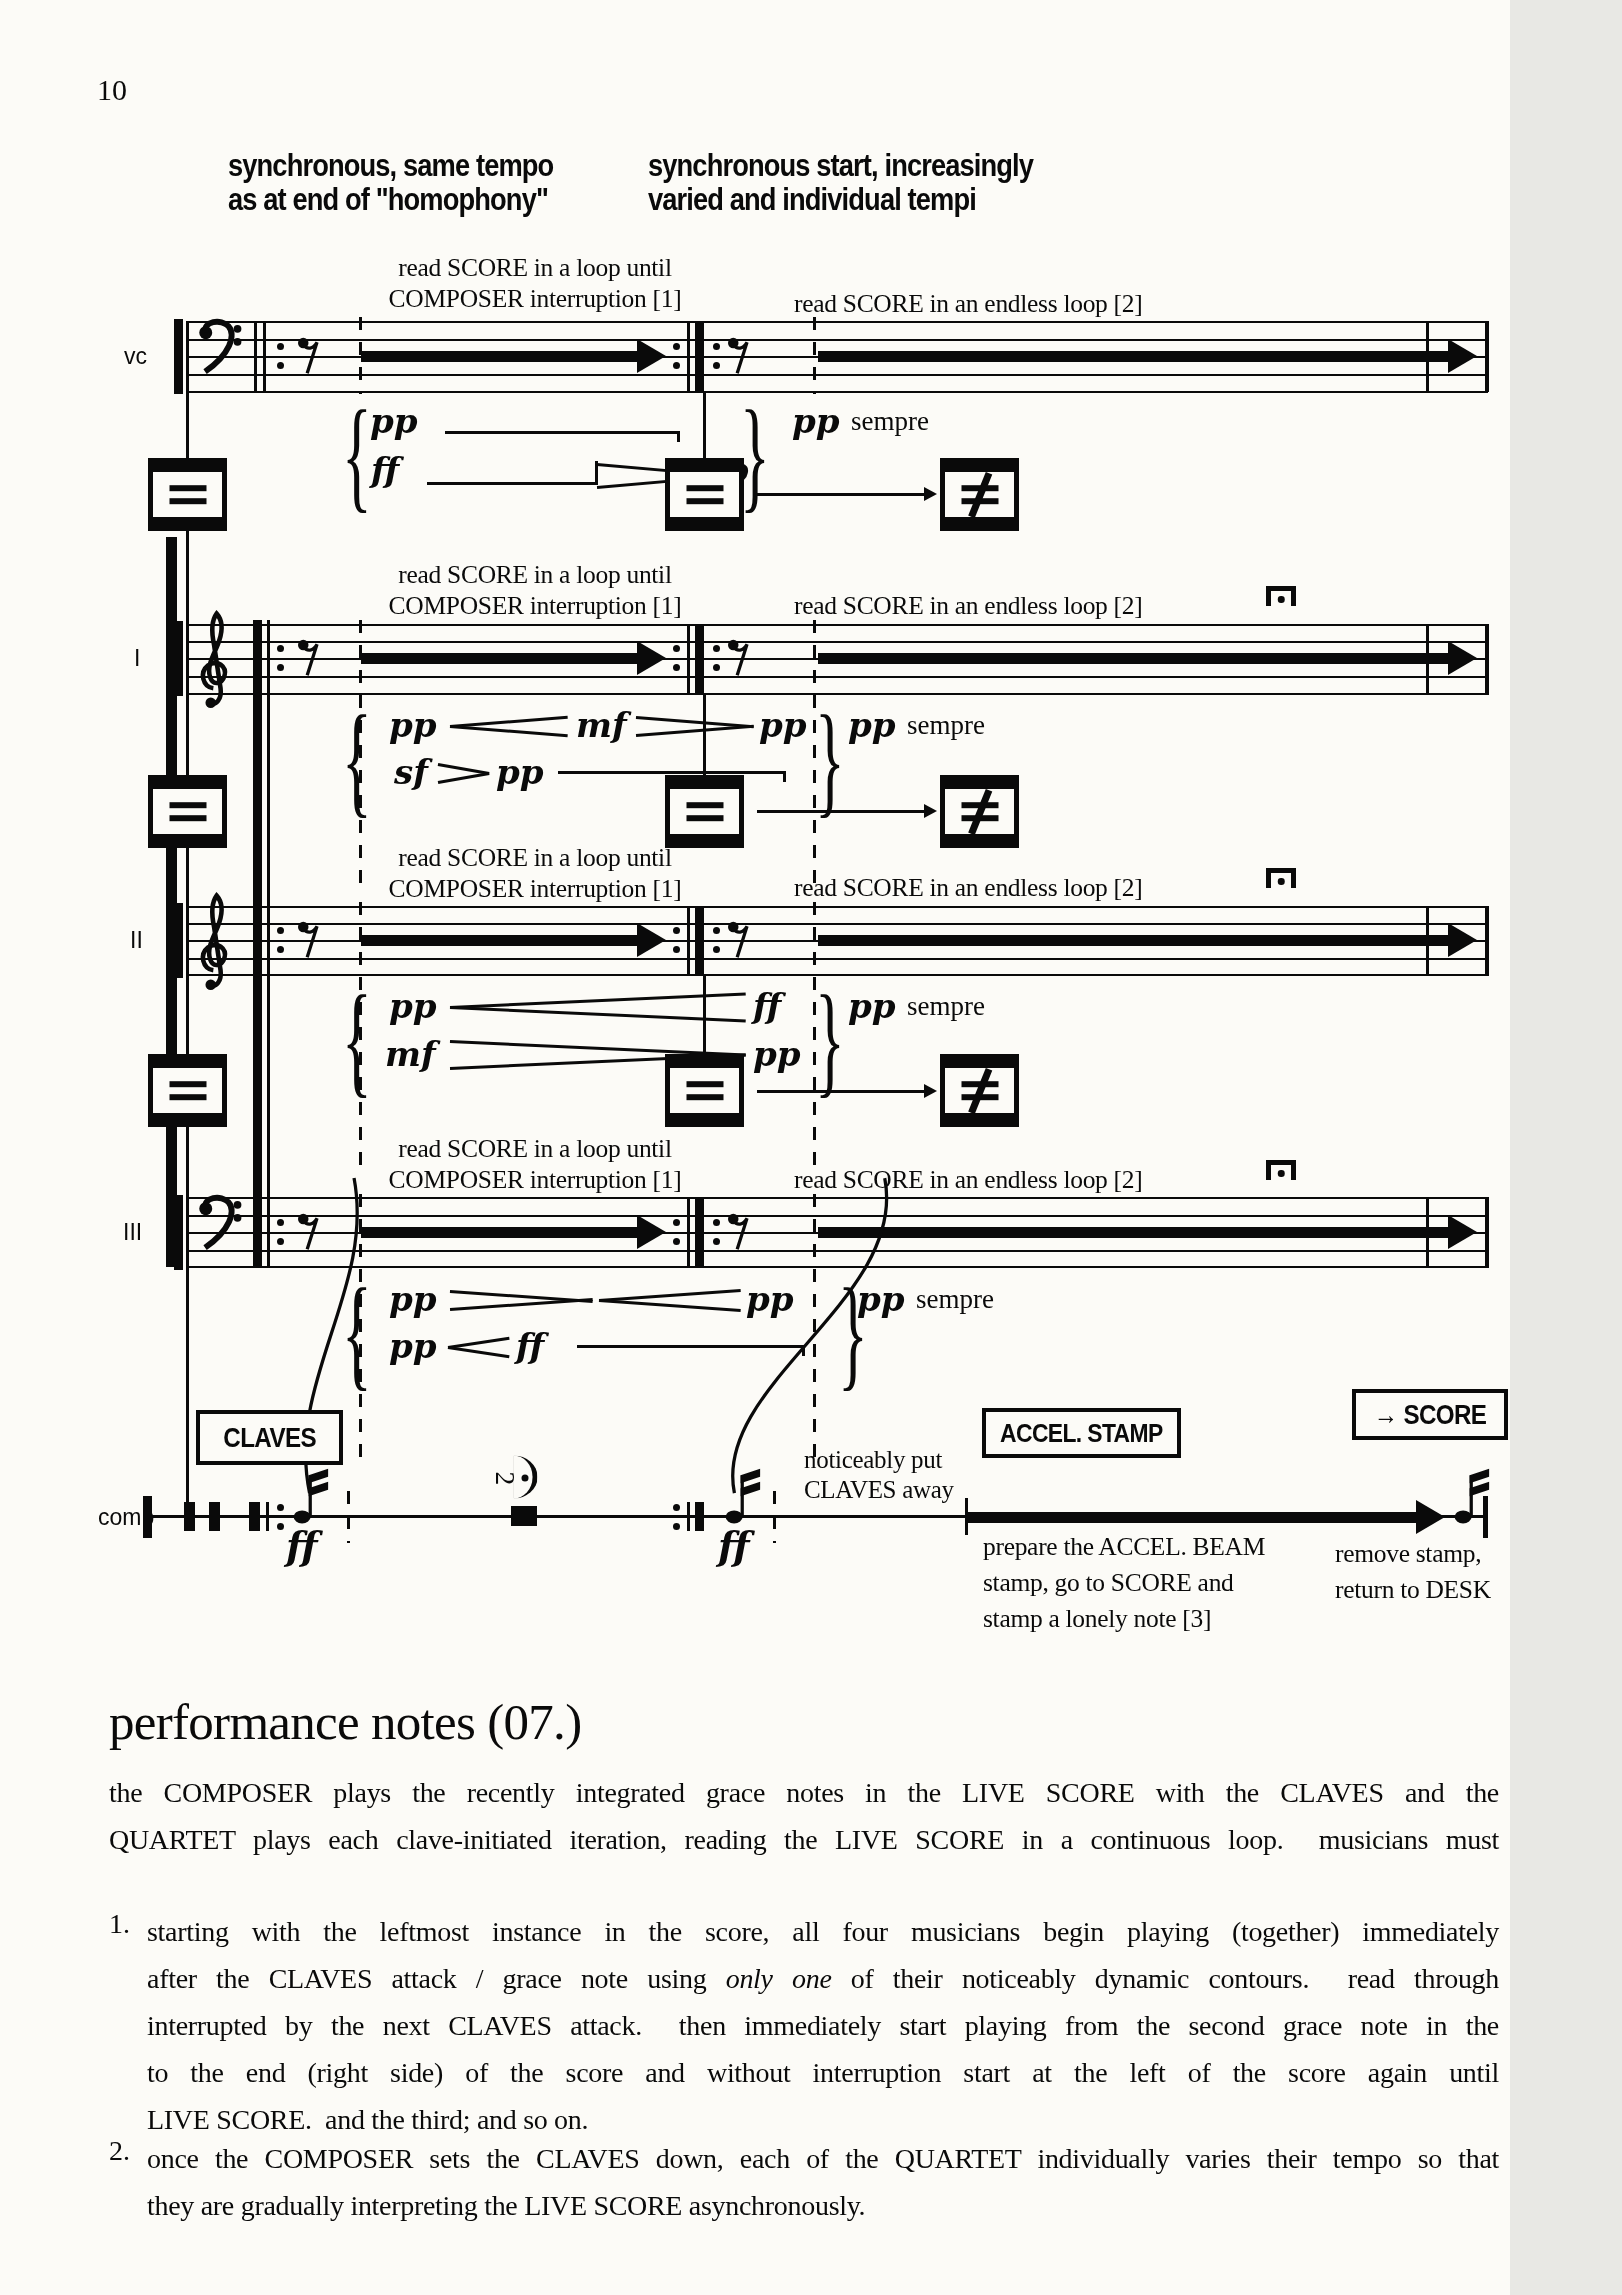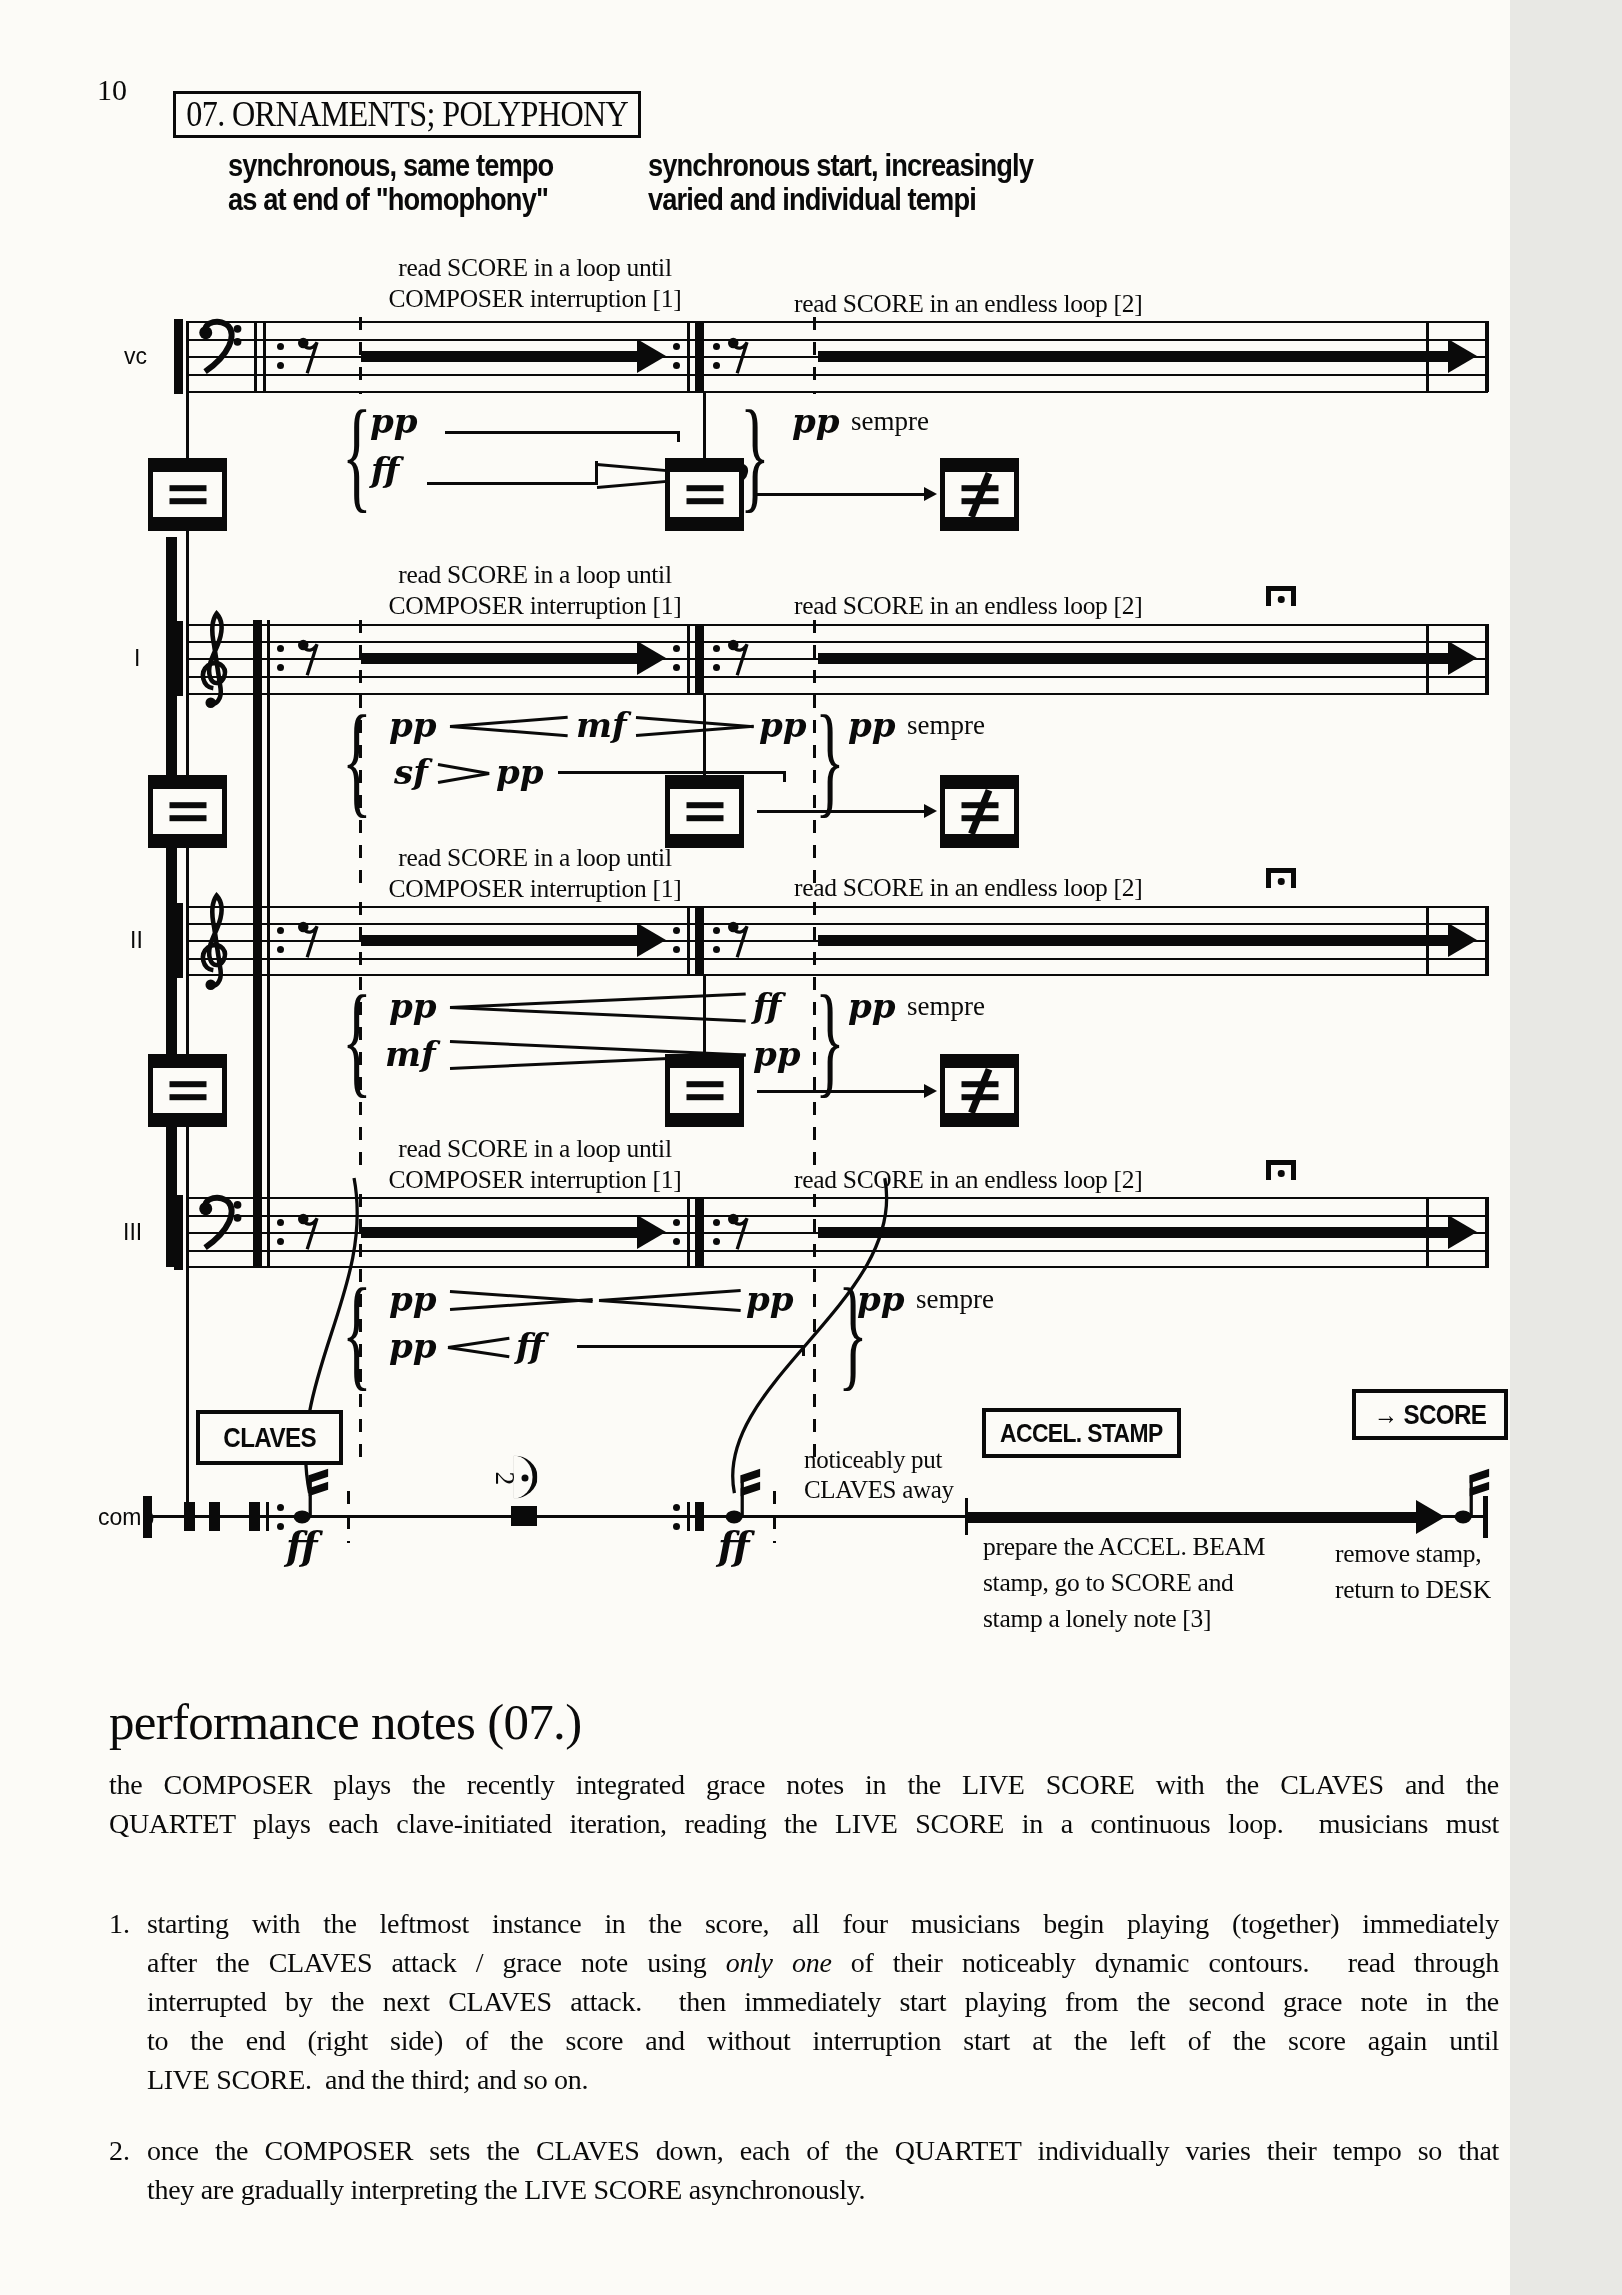--- a/index.html
+++ b/index.html
@@ -40,35 +40,32 @@
   .stafflabel{position:absolute;font-family:"Liberation Sans",sans-serif;font-size:23px;}
   .dyn{position:absolute;font-family:"DejaVu Serif",serif;font-style:italic;font-weight:bold;font-size:34px;line-height:1;white-space:nowrap;}
   .sempre{position:absolute;font-size:27px;line-height:1;white-space:nowrap;}
   .brace{position:absolute;font-family:"Liberation Serif",serif;font-weight:400;transform:scaleX(.5);transform-origin:50% 50%;line-height:1;}
   .wline{position:absolute;height:2.6px;background:#0a0a0a;transform-origin:0 50%;}
   .bbox{position:absolute;border:4.6px solid #0a0a0a;display:flex;align-items:center;justify-content:center;
     font-family:"Liberation Sans",sans-serif;font-weight:bold;letter-spacing:-0.7px;background:#fcfbf7;}
   .bboxin{transform:scaleX(.88);white-space:nowrap;}
   .noteshead{position:absolute;font-size:51px;letter-spacing:-0.7px;}
   .jblock{position:absolute;}
-  .jline{white-space:pre-wrap;text-align:justify;text-align-last:justify;font-size:28px;height:39px;letter-spacing:-0.3px;}
+  .jline{white-space:pre-wrap;text-align:justify;text-align-last:justify;font-size:28px;height:39px;letter-spacing:-0.3px;margin-top:8px;}
   .jlast{text-align-last:left;}
   .marker{position:absolute;font-size:28px;}
   .it{font-style:italic;}
   svg{display:block;}
 </style>
 </head>
 <body>
 
 <div class="page">
 
   <div class="abs pgnum" style="left:97px;top:73px;">10</div>
-  <div class="titlebox" style="left:173px;top:91px;width:462px;height:41px;">
-    <span class="titletx">07. ORNAMENTS; POLYPHONY</span>
-  </div>
   <div class="colhdr" style="left:228px;top:149px;">
     <div>synchronous, same tempo</div>
     <div>as at end of "homophony"</div>
   </div>
   <div class="colhdr" style="left:648px;top:149px;">
     <div>synchronous start, increasingly</div>
     <div>varied and individual tempi</div>
   </div>
 
   <div class="vb" style="left:186px;top:321px;width:3.3px;height:1196px;"></div>

